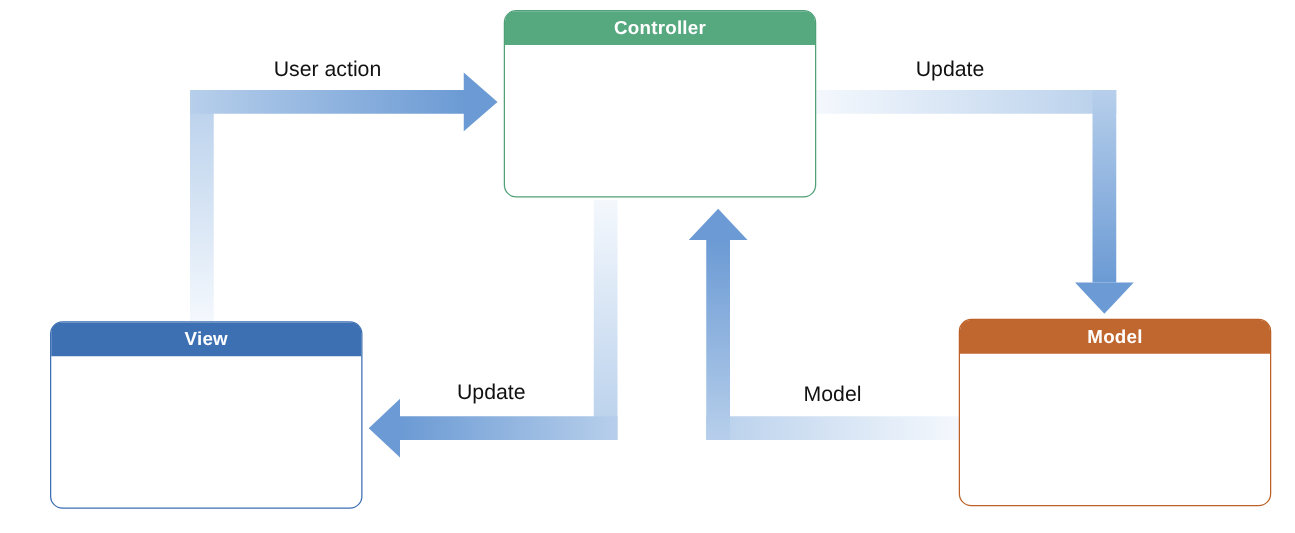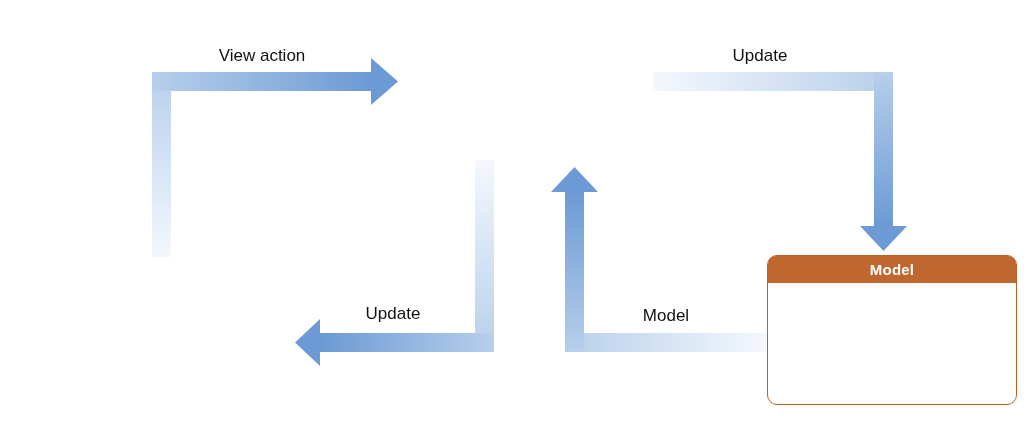--- a/index.html
+++ b/index.html
@@ -137,27 +137,39 @@
       <polygon points="320,319 295,342.5 320,366" fill="#6b9ad4"></polygon>
     </g>
 
     <g>
       <rect x="565" y="333" width="202" height="19" fill="url(#gD-h)"></rect>
       <rect x="565" y="192" width="19" height="160" fill="url(#gD-v)"></rect>
       <polygon points="551,192 598,192 574.5,167" fill="#6b9ad4"></polygon>
     </g>
   </svg>
 
+  <div class="node node-controller">
+    <div class="node-header">
+      <span>Controller</span>
+    </div>
+    <div class="node-body"></div>
+  </div>
 
+  <div class="node node-view">
+    <div class="node-header">
+      <span>View</span>
+    </div>
+    <div class="node-body"></div>
+  </div>
 
   <div class="node node-model">
     <div class="node-header">
       <span>Model</span>
     </div>
     <div class="node-body"></div>
   </div>
 
-  <div class="edge-label lbl-user-action">View action</div>
+  <div class="edge-label lbl-user-action">User action</div>
   <div class="edge-label lbl-update-model">Update</div>
   <div class="edge-label lbl-update-view">Update</div>
   <div class="edge-label lbl-notify">Model</div>
 
 </div>
 
 </body></html>

